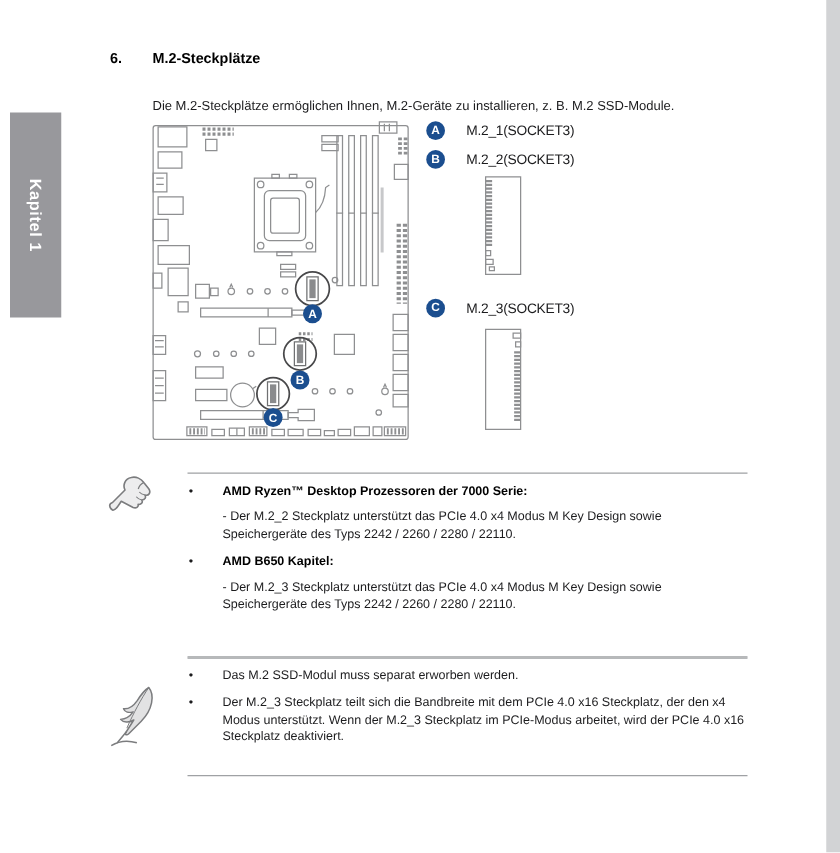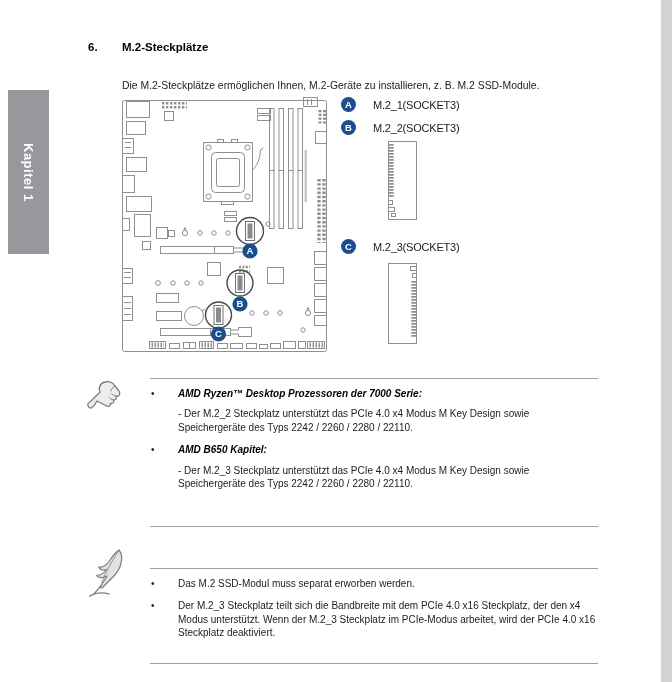--- a/index.html
+++ b/index.html
@@ -27,24 +27,24 @@
     font-size:9.5px; font-weight:bold; display:flex; align-items:center; justify-content:center; flex:0 0 15px;
   }
   .callout-row .lbl{font-size:11px; letter-spacing:-0.2px; color:#1c1c1e; white-space:nowrap;padding-left:12px;}
 
   .note-box{
     position:absolute; left:150px; width:448px; box-sizing:border-box;
     border-top:1px solid #9fa1a4; border-bottom:1px solid #9fa1a4; overflow:hidden;
     font-size:10px; line-height:13.4px; color:#1c1c1e;
   }
   .note-box.n1{top:378px; height:149px; padding-top:8px;}
-  .note-box.n2{top:568px; height:96px; padding-top:8px;}
+  .note-box.n2{top:525px; height:96px; padding-top:8px;}
   .note-item{position:relative; padding-left:28px; margin-bottom:9px;}
   .note-item::before{content:"\2022"; position:absolute; left:1px; top:0px; font-size:10px; color:#1c1c1e;}
-  .note-item h4{margin:0 0 7px 0; font-size:10px; font-weight:bold; color:#000; line-height:13.4px;font-style:italic;}
+  .note-item h4{margin:0 0 7px 0; font-size:10px; font-weight:bold; color:#000; line-height:13.4px;}
   .note-item p{margin:0 0 8px 0;}
 </style>
 </head>
 <body>
 
 <div class="page">
   <div class="right-strip"></div>
 
   <div class="chapter-tab">
     <span>Kapitel 1</span>

